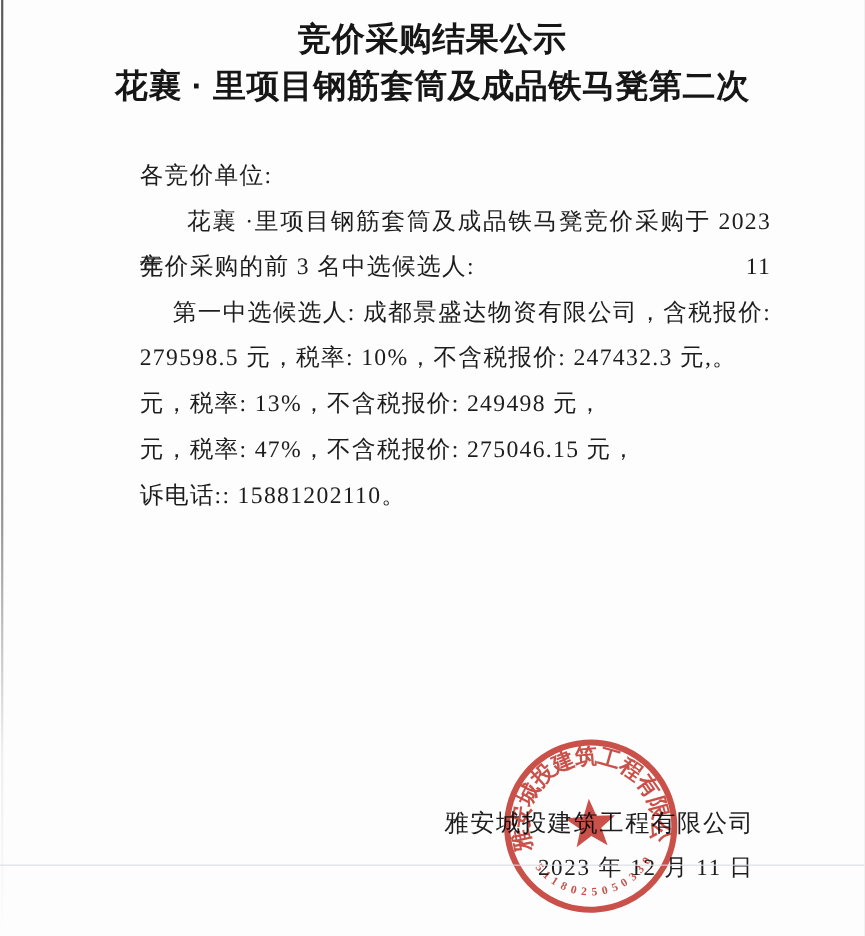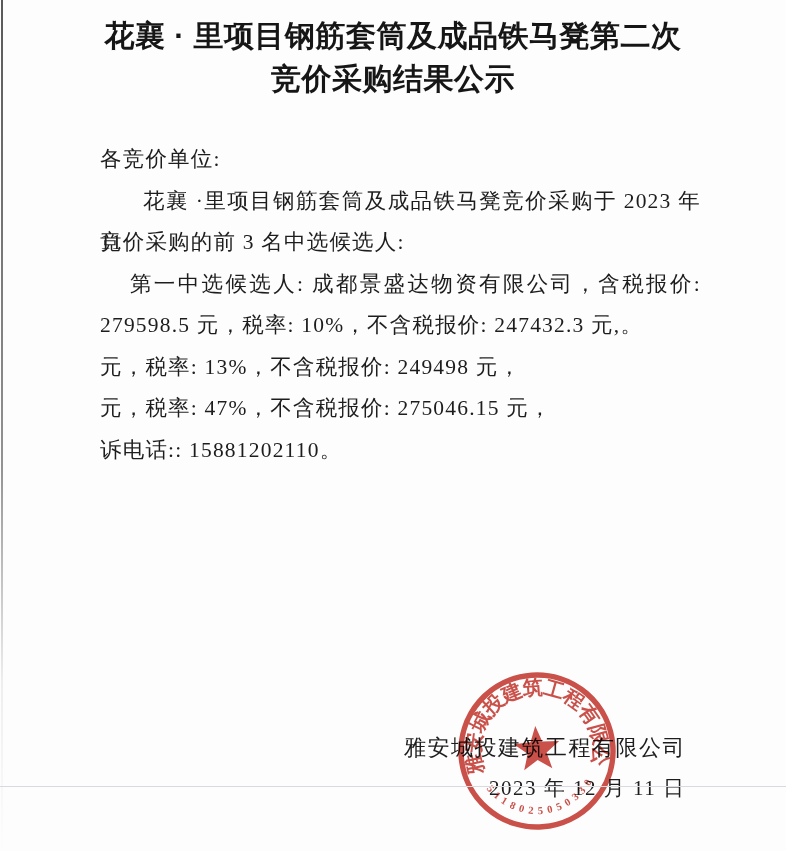--- a/index.html
+++ b/index.html
@@ -38,20 +38,21 @@
   
   .body-text {
     position: absolute; left: 100px; top: 139px; width: 601px;
     font-size: 21.5px;
     letter-spacing: 1.2px;
   }
   .bline {
     height: 41.5px;
     line-height: 41.5px;
     white-space: nowrap;
+    margin-left: 27px;
   }
   .bline.fill {
     white-space: normal;
     text-align: justify;
     text-align-last: justify;
     text-justify: inter-character;
   }
   .ind2  { text-indent: 43px; }
   .ind15 { text-indent: 30px; }
   
@@ -81,22 +82,22 @@
   }
 </style>
 </head>
 <body>
 
 <div class="page">
 
   <div class="edge-line-left"></div>
 
   <div class="title">
+    <div>竞价采购结果公示</div>
     <div>花襄 · 里项目钢筋套筒及成品铁马凳第二次</div>
-    <div>竞价采购结果公示</div>
   </div>
 
   <div class="body-text">
     <div class="bline">各竞价单位:</div>
     <div class="bline fill ind2">花襄 ·里项目钢筋套筒及成品铁马凳竞价采购于 2023 年 11</div>
     <div class="bline">竞价采购的前 3 名中选候选人:</div>
     <div class="bline fill ind15">第一中选候选人: 成都景盛达物资有限公司，含税报价:</div>
     <div class="bline">279598.5 元，税率: 10%，不含税报价: 247432.3 元,。</div>
     <div class="bline">元，税率: 13%，不含税报价: 249498 元，</div>
     <div class="bline">元，税率: 47%，不含税报价: 275046.15 元，</div>

